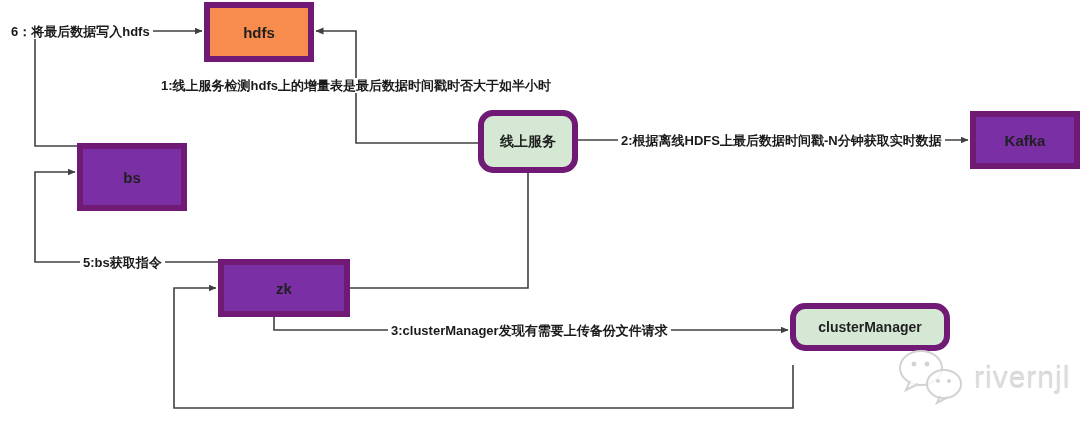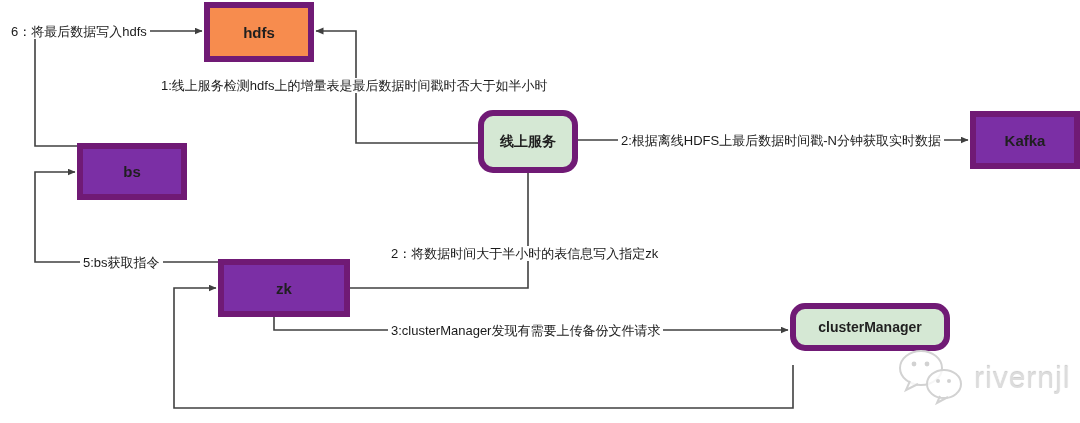--- a/index.html
+++ b/index.html
@@ -31,28 +31,28 @@
     text-align: center;
   }
   .node.orange { background: #f78c4e; }
   .node.purple { background: #7b2fa5; }
   .node.green  { background: #d5e8d4; border-radius: 15px; }
   .edge-label {
     position: absolute;
     z-index: 3;
     background: #ffffff;
     color: #1a1a1a;
-    font-weight: normal;
+    font-weight: bold;
     font-size: 13px;
     line-height: 15px;
     white-space: nowrap;
     padding: 0 3px;
   }
   #node-hdfs            { left: 204px; top: 2px;   width: 110px; height: 60px; }
-  #node-bs              { left: 77px;  top: 143px; width: 110px; height: 57px; }
+  #node-bs              { left: 77px;  top: 143px; width: 110px; height: 68px; }
   #node-zk              { left: 218px; top: 259px; width: 132px; height: 58px; }
   #node-kafka           { left: 970px; top: 111px; width: 110px; height: 58px; }
   #node-online-service  { left: 478px; top: 110px; width: 100px; height: 63px; font-size: 14px; }
   #node-cluster-manager { left: 790px; top: 303px; width: 160px; height: 48px; font-size: 14px; }
   #label-e6  { left: 8px;   top: 24px;  }
   #label-e1  { left: 158px; top: 78px;  }
   #label-e2a { left: 618px; top: 133px; }
   #label-e2b { left: 388px; top: 246px; }
   #label-e5  { left: 80px;  top: 255px; }
   #label-e3  { left: 388px; top: 323px; }
@@ -115,21 +115,20 @@
   <div class="node green" id="node-online-service">
     <span>线上服务</span>
   </div>
   <div class="node green" id="node-cluster-manager">
     <span>clusterManager</span>
   </div>
 
   <div class="edge-label" id="label-e6">6：将最后数据写入hdfs</div>
   <div class="edge-label" id="label-e1">1:线上服务检测hdfs上的增量表是最后数据时间戳时否大于如半小时</div>
   <div class="edge-label" id="label-e2a">2:根据离线HDFS上最后数据时间戳-N分钟获取实时数据</div>
-  <div class="edge-label" id="label-e2b">2：将数据时间大于半小时的表信息写入指定zk</div>
   <div class="edge-label" id="label-e5">5:bs获取指令</div>
   <div class="edge-label" id="label-e3">3:clusterManager发现有需要上传备份文件请求</div>
 
   <div id="watermark">
     <svg width="72" height="60" viewBox="0 0 72 60">
       <g stroke="#d2d2d2" stroke-width="2" fill="rgba(255,255,255,0.8)">
         <ellipse cx="25" cy="20" rx="21" ry="17"></ellipse>
         <path d="M14 33 L10 42 L22 36 Z" stroke="none" fill="rgba(255,255,255,0.8)"></path>
         <path d="M14 33 L10 42 L22 36" fill="none"></path>
         <ellipse cx="48" cy="36" rx="17" ry="14"></ellipse>

